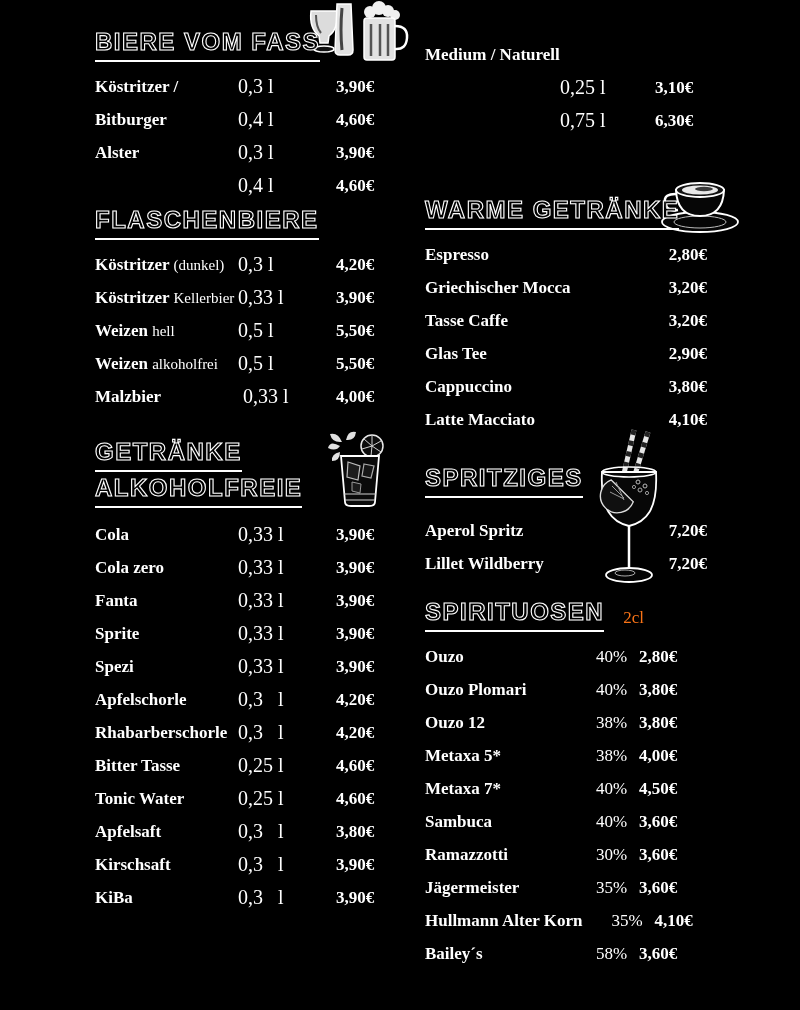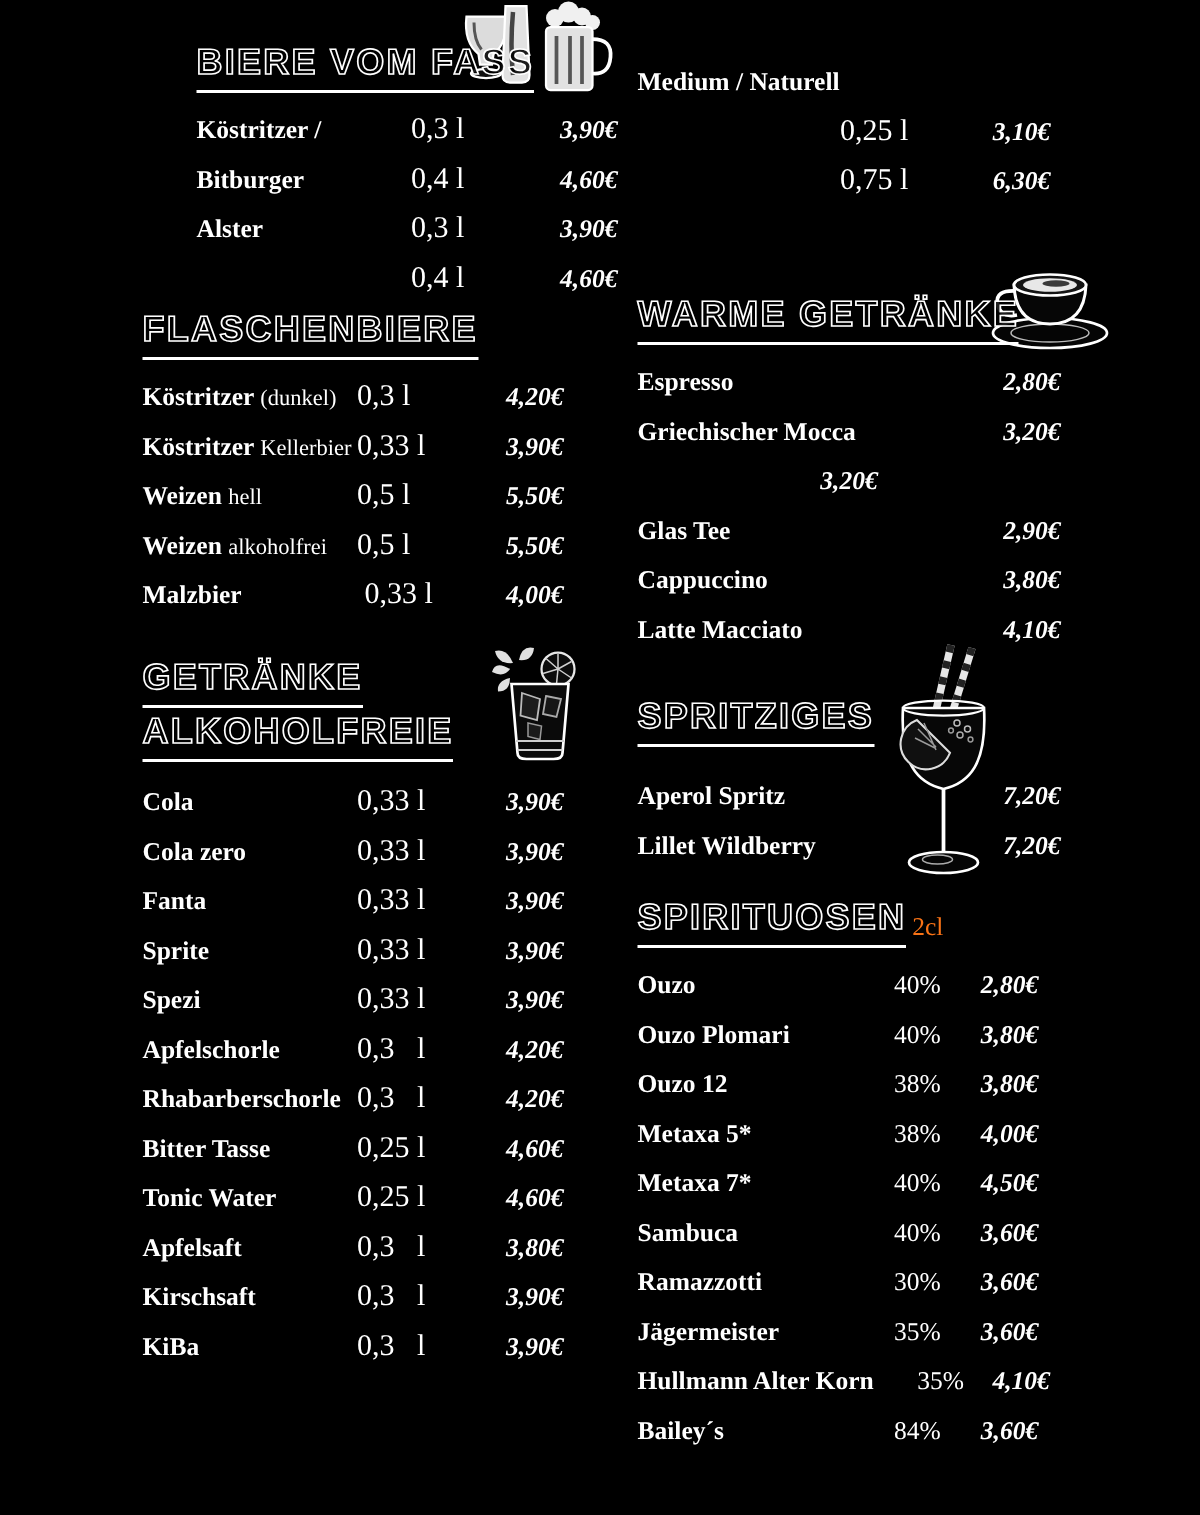--- a/index.html
+++ b/index.html
@@ -18,36 +18,36 @@
     font-family:"Liberation Sans", sans-serif;
     font-weight:700; font-size:24px; letter-spacing:1.5px;
     line-height:1; padding-bottom:6px;
     color:#fff;
     border-bottom:2px solid #fff;
     white-space:nowrap;
   }
   @supports (-webkit-text-stroke: 1px #fff) {
     .deco { color:rgba(0,0,0,0.88); -webkit-text-stroke:1.1px #fff; }
   }
-  .header-row { display:flex; align-items:flex-end; gap:4px; }
+  .header-row { display:flex; align-items:flex-end; gap:19px; }
   .header-unit { font-family:"Liberation Serif", serif; font-size:17px; color:#f97316; padding-bottom:4px; }
   .deco-stack .deco { margin-bottom:4px; }
 
   .rows { margin-top:8px; }
   .row { display:grid; height:33px; align-items:center; }
   .row-3 { grid-template-columns:143px 98px 1fr; }
   .row-wasser { grid-template-columns:135px 95px 1fr; }
   .row-2 { grid-template-columns:1fr auto; }
   .row-spirit { grid-template-columns:minmax(142px,max-content) 72px 1fr; }
 
   .name { font-weight:700; font-size:17px; white-space:nowrap; }
   .suffix { font-weight:400; font-size:15px; }
   .vol { font-size:20px; white-space:pre; }
   .abv { font-size:17px;margin-left:29px; }
-  .price { font-weight:700; font-size:17px; text-align:center;font-style:italic; }
+  .price { font-weight:700; font-size:17px; text-align:left; }
   .subtitle { font-weight:700; font-size:17px; height:33px; display:flex; align-items:center; }
 
   .icon { position:absolute; }
   svg { display:block; }
 </style>
 </head>
 <body>
 
 <div class="icon" style="left:300px; top:0; width:110px; height:75px;">
   <svg width="110" height="75" viewBox="0 0 110 75">
@@ -120,21 +120,21 @@
 
     <path d="M22,52 a17,17 0 1 0 17,26 z" fill="#101010" stroke="#ddd" stroke-width="1.4" transform="rotate(-12 30 66)"></path>
     <path d="M24,56 l8,18 M20,60 l12,12 M18,66 l14,7" stroke="#9a9a9a" stroke-width="1" fill="none"></path>
 
     <line x1="37" y1="100" x2="37" y2="142" stroke="#fff" stroke-width="2.5"></line>
     <ellipse cx="37" cy="149" rx="23" ry="7" fill="#050505" stroke="#fff" stroke-width="1.8"></ellipse>
     <ellipse cx="33" cy="147" rx="10" ry="3" fill="none" stroke="#aaa" stroke-width="1"></ellipse>
   </svg>
 </div>
 
-<div class="section col-left" style="top:30px;margin-left:36px;">
+<div class="section col-left" style="top:30px;">
   <span class="deco">BIERE VOM FASS</span>
   <div class="rows">
 
       <div class="row row-3">
         <span class="name">Köstritzer /</span>
         <span class="vol">0,3 l</span>
         <span class="price">3,90€</span>
       </div>
 
       <div class="row row-3">
@@ -298,20 +298,21 @@
         <span class="name">Espresso</span>
         <span class="price">2,80€</span>
       </div>
 
       <div class="row row-2">
         <span class="name">Griechischer Mocca</span>
         <span class="price">3,20€</span>
       </div>
 
       <div class="row row-2">
+        <span class="name">Tasse Caffe</span>
         <span class="price">3,20€</span>
       </div>
 
       <div class="row row-2">
         <span class="name">Glas Tee</span>
         <span class="price">2,90€</span>
       </div>
 
       <div class="row row-2">
         <span class="name">Cappuccino</span>
@@ -397,17 +398,17 @@
       </div>
 
       <div class="row row-spirit">
         <span class="name">Hullmann Alter Korn</span>
         <span class="abv">35%</span>
         <span class="price">4,10€</span>
       </div>
 
       <div class="row row-spirit">
         <span class="name">Bailey´s</span>
-        <span class="abv">84%</span>
+        <span class="abv">58%</span>
         <span class="price">3,60€</span>
       </div>
     </div>
 </div>
 
 </body></html>

